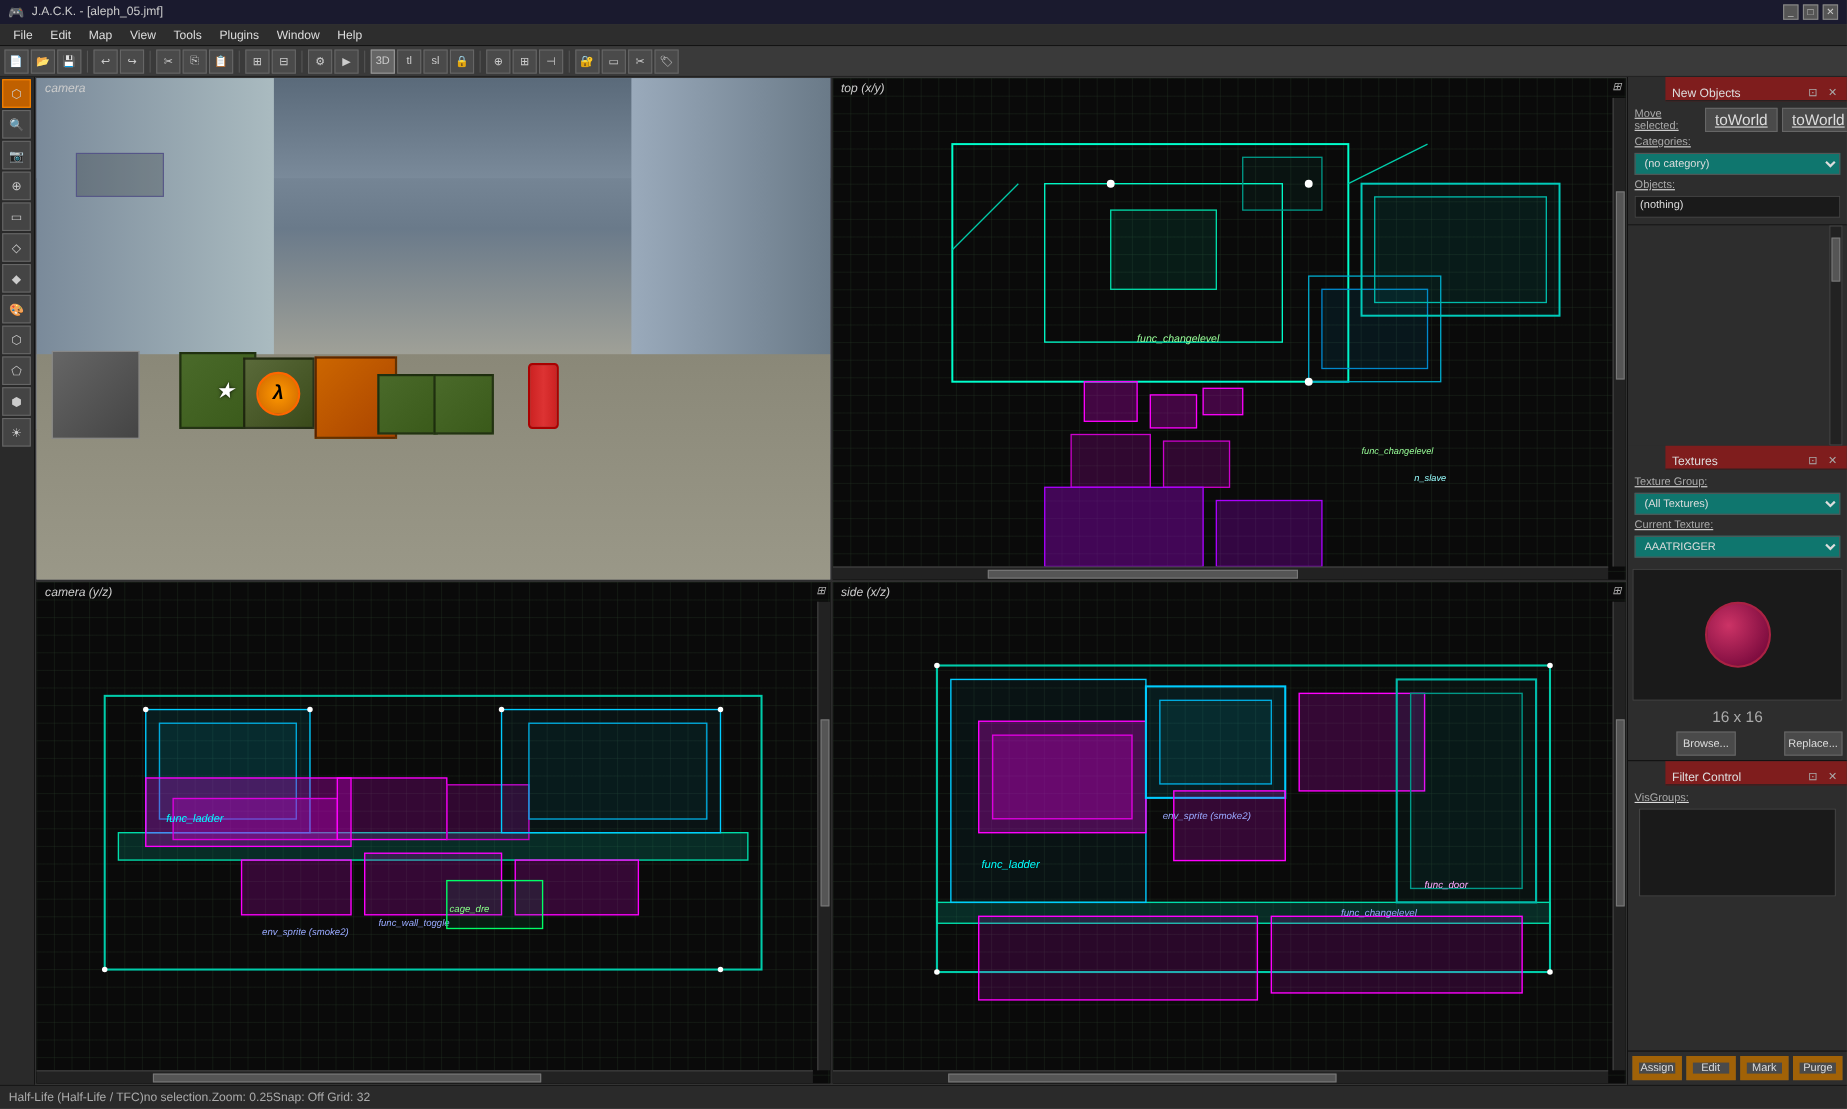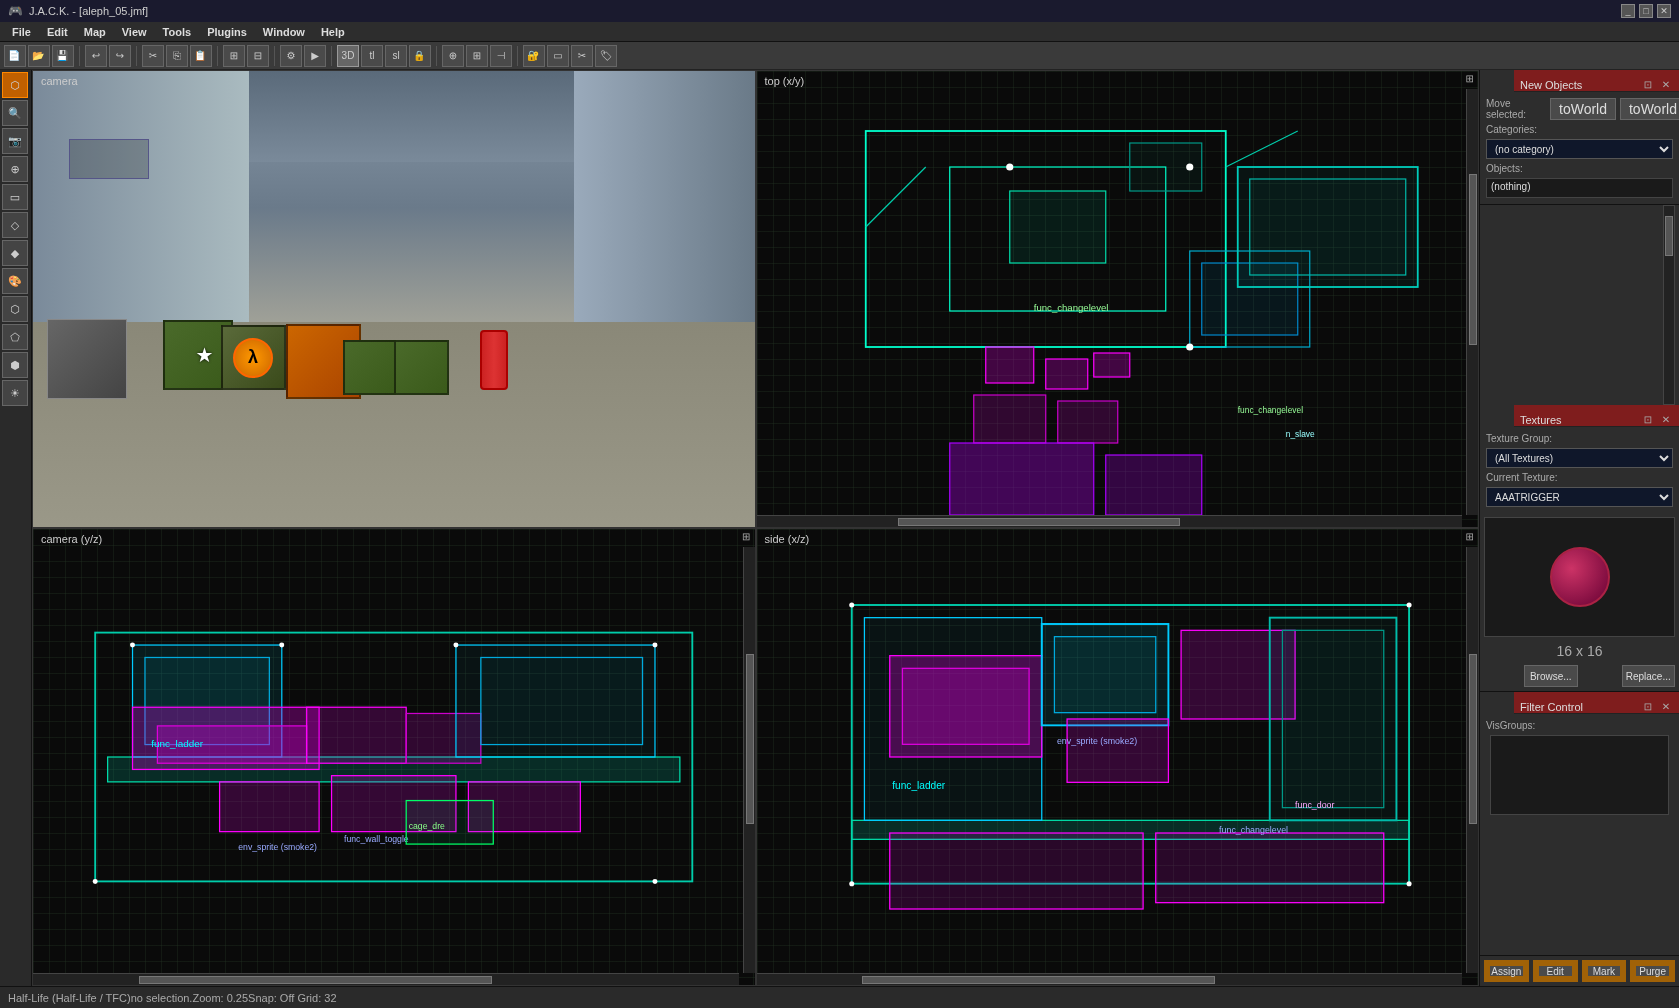--- a/index.html
+++ b/index.html
@@ -42,21 +42,20 @@
       display: flex;
       align-items: center;
       padding: 0 4px;
       border-bottom: 1px solid #111;
     }
     .menu-item {
       padding: 2px 8px;
       font-size: 11px;
       color: #ddd;
       cursor: pointer;
-      font-weight: bold;
     }
 
     
     #toolbar {
       height: 28px;
       background: #3a3a3a;
       display: flex;
       align-items: center;
       padding: 0 4px;
       gap: 2px;
@@ -99,20 +98,21 @@
     }
     .lt-btn.active { background: #c06000; border-color: #f80; }
 
     
     #viewport-area {
       flex: 1;
       display: grid;
       grid-template-columns: 1fr 1fr;
       grid-template-rows: 1fr 1fr;
       background: #a3a3a3;
+      font-style: italic;
     }
 
     .viewport {
       position: relative;
       border: 1px solid #333;
       overflow: hidden;
       background: #111;
     }
     .viewport-label {
       position: absolute;
@@ -187,35 +187,36 @@
       font-size: 10px; color: #aaa;
     }
 
     .panel-body { padding: 6px; }
 
     .panel-row {
       display: flex;
       align-items: center;
       margin-bottom: 4px;
       gap: 4px;
+      text-decoration: underline;
     }
     .panel-label { font-size: 10px; color: #aaa; min-width: 60px; }
 
     .panel-btn {
       padding: 2px 8px;
       background: #4a4a4a;
       border: 1px solid #666;
       color: #ddd;
       font-size: 14px;
       cursor: pointer;
     }
 
     .panel-select {
       width: 100%;
-      background: #0f172a;
+      background: #0f766e;
       border: 1px solid #555;
       color: #ddd;
       font-size: 10px;
       padding: 0 4px;
       height: 20px;
     }
 
     .panel-value {
       width: 100%;
       background: #1a1a1a;

